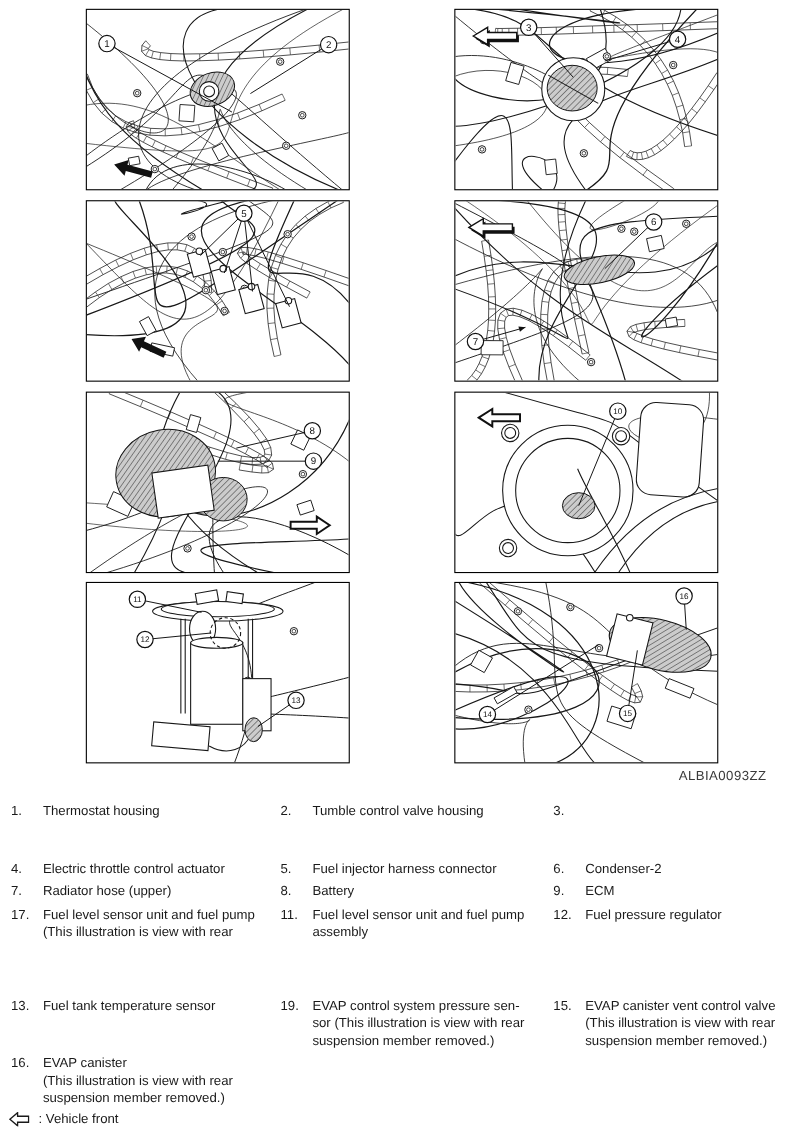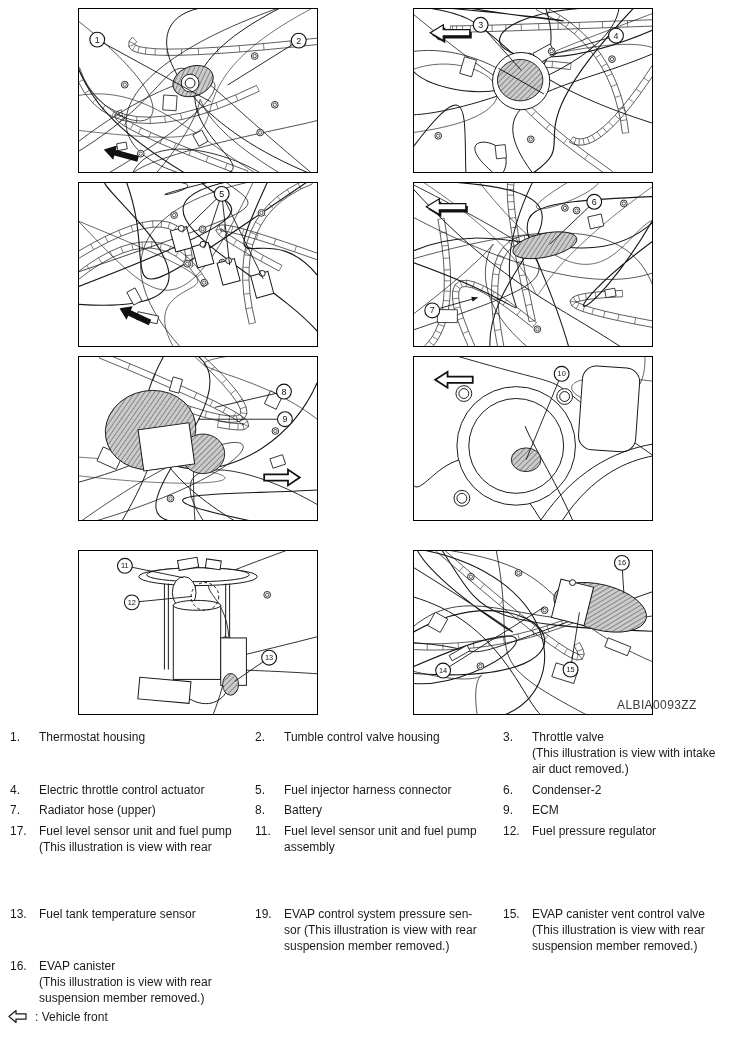--- a/index.html
+++ b/index.html
@@ -2,33 +2,33 @@
 <html><head>
 <meta charset="utf-8">
 <style>
   html,body{margin:0;padding:0;background:#fff;}
   .page{position:relative;width:738px;height:1038px;background:#fff;
         font-family:"Liberation Sans",sans-serif;color:#1a1a1a;overflow:hidden;}
   .panel{position:absolute;width:240px;height:165px;border:1px solid #000;
          background:#fff;box-sizing:border-box;overflow:hidden;}
   .panel svg{display:block;width:100%;height:100%;}
   .pc0{left:78px;} .pc1{left:413px;}
-  .pr0{top:8px;} .pr1{top:182px;} .pr2{top:356px;text-decoration:underline;} .pr3{top:550px;}
+  .pr0{top:8px;} .pr1{top:182px;} .pr2{top:356px;text-decoration:underline;} .pr3{top:529px;}
   .figcode{position:absolute;left:617px;top:698px;
            font-family:Liberation Sans, sans-serif;font-size:12px;
            letter-spacing:.4px;color:#3a3a3a;}
   .lrow{position:absolute;left:0;width:738px;}
   .lrow0{top:729px;} .lrow1{top:782px;} .lrow2{top:802px;}
   .lrow3{top:823px;} .lrow4{top:906px;} .lrow5{top:958px;}
   .legend-item{position:absolute;display:flex;font-size:12px;line-height:16px;}
   .lcol0{left:10px;width:242px;} .lcol1{left:255px;width:245px;} .lcol2{left:503px;width:233px;}
   .lnum{flex:none;width:29px;}
   .lline{white-space:nowrap;}
   .vehicle-front{position:absolute;left:8px;top:1010px;display:flex;
-                 align-items:flex-start;gap:8px;font-size:12px;}
+                 align-items:center;gap:8px;font-size:12px;}
   .vf-arrow{flex:none;display:block;}
 </style>
 </head>
 <body>
 
 <div class="page">
   <div id="panels">
       <div class="panel pr0 pc0">
         <svg viewBox="0 0 240 165">
           <defs>
@@ -774,25 +774,20 @@
           </div>
         </div>
         <div class="legend-item lcol1">
           <span class="lnum">2.</span>
           <div>
             <div class="lline">Tumble control valve housing</div>
           </div>
         </div>
         <div class="legend-item lcol2">
           <span class="lnum">3.</span>
-          <div>
-            <div class="lline">Throttle valve</div>
-            <div class="lline">(This illustration is view with intake</div>
-            <div class="lline">air duct removed.)</div>
-          </div>
         </div>
       </div>
       <div class="lrow lrow1">
         <div class="legend-item lcol0">
           <span class="lnum">4.</span>
           <div>
             <div class="lline">Electric throttle control actuator</div>
           </div>
         </div>
         <div class="legend-item lcol1">

